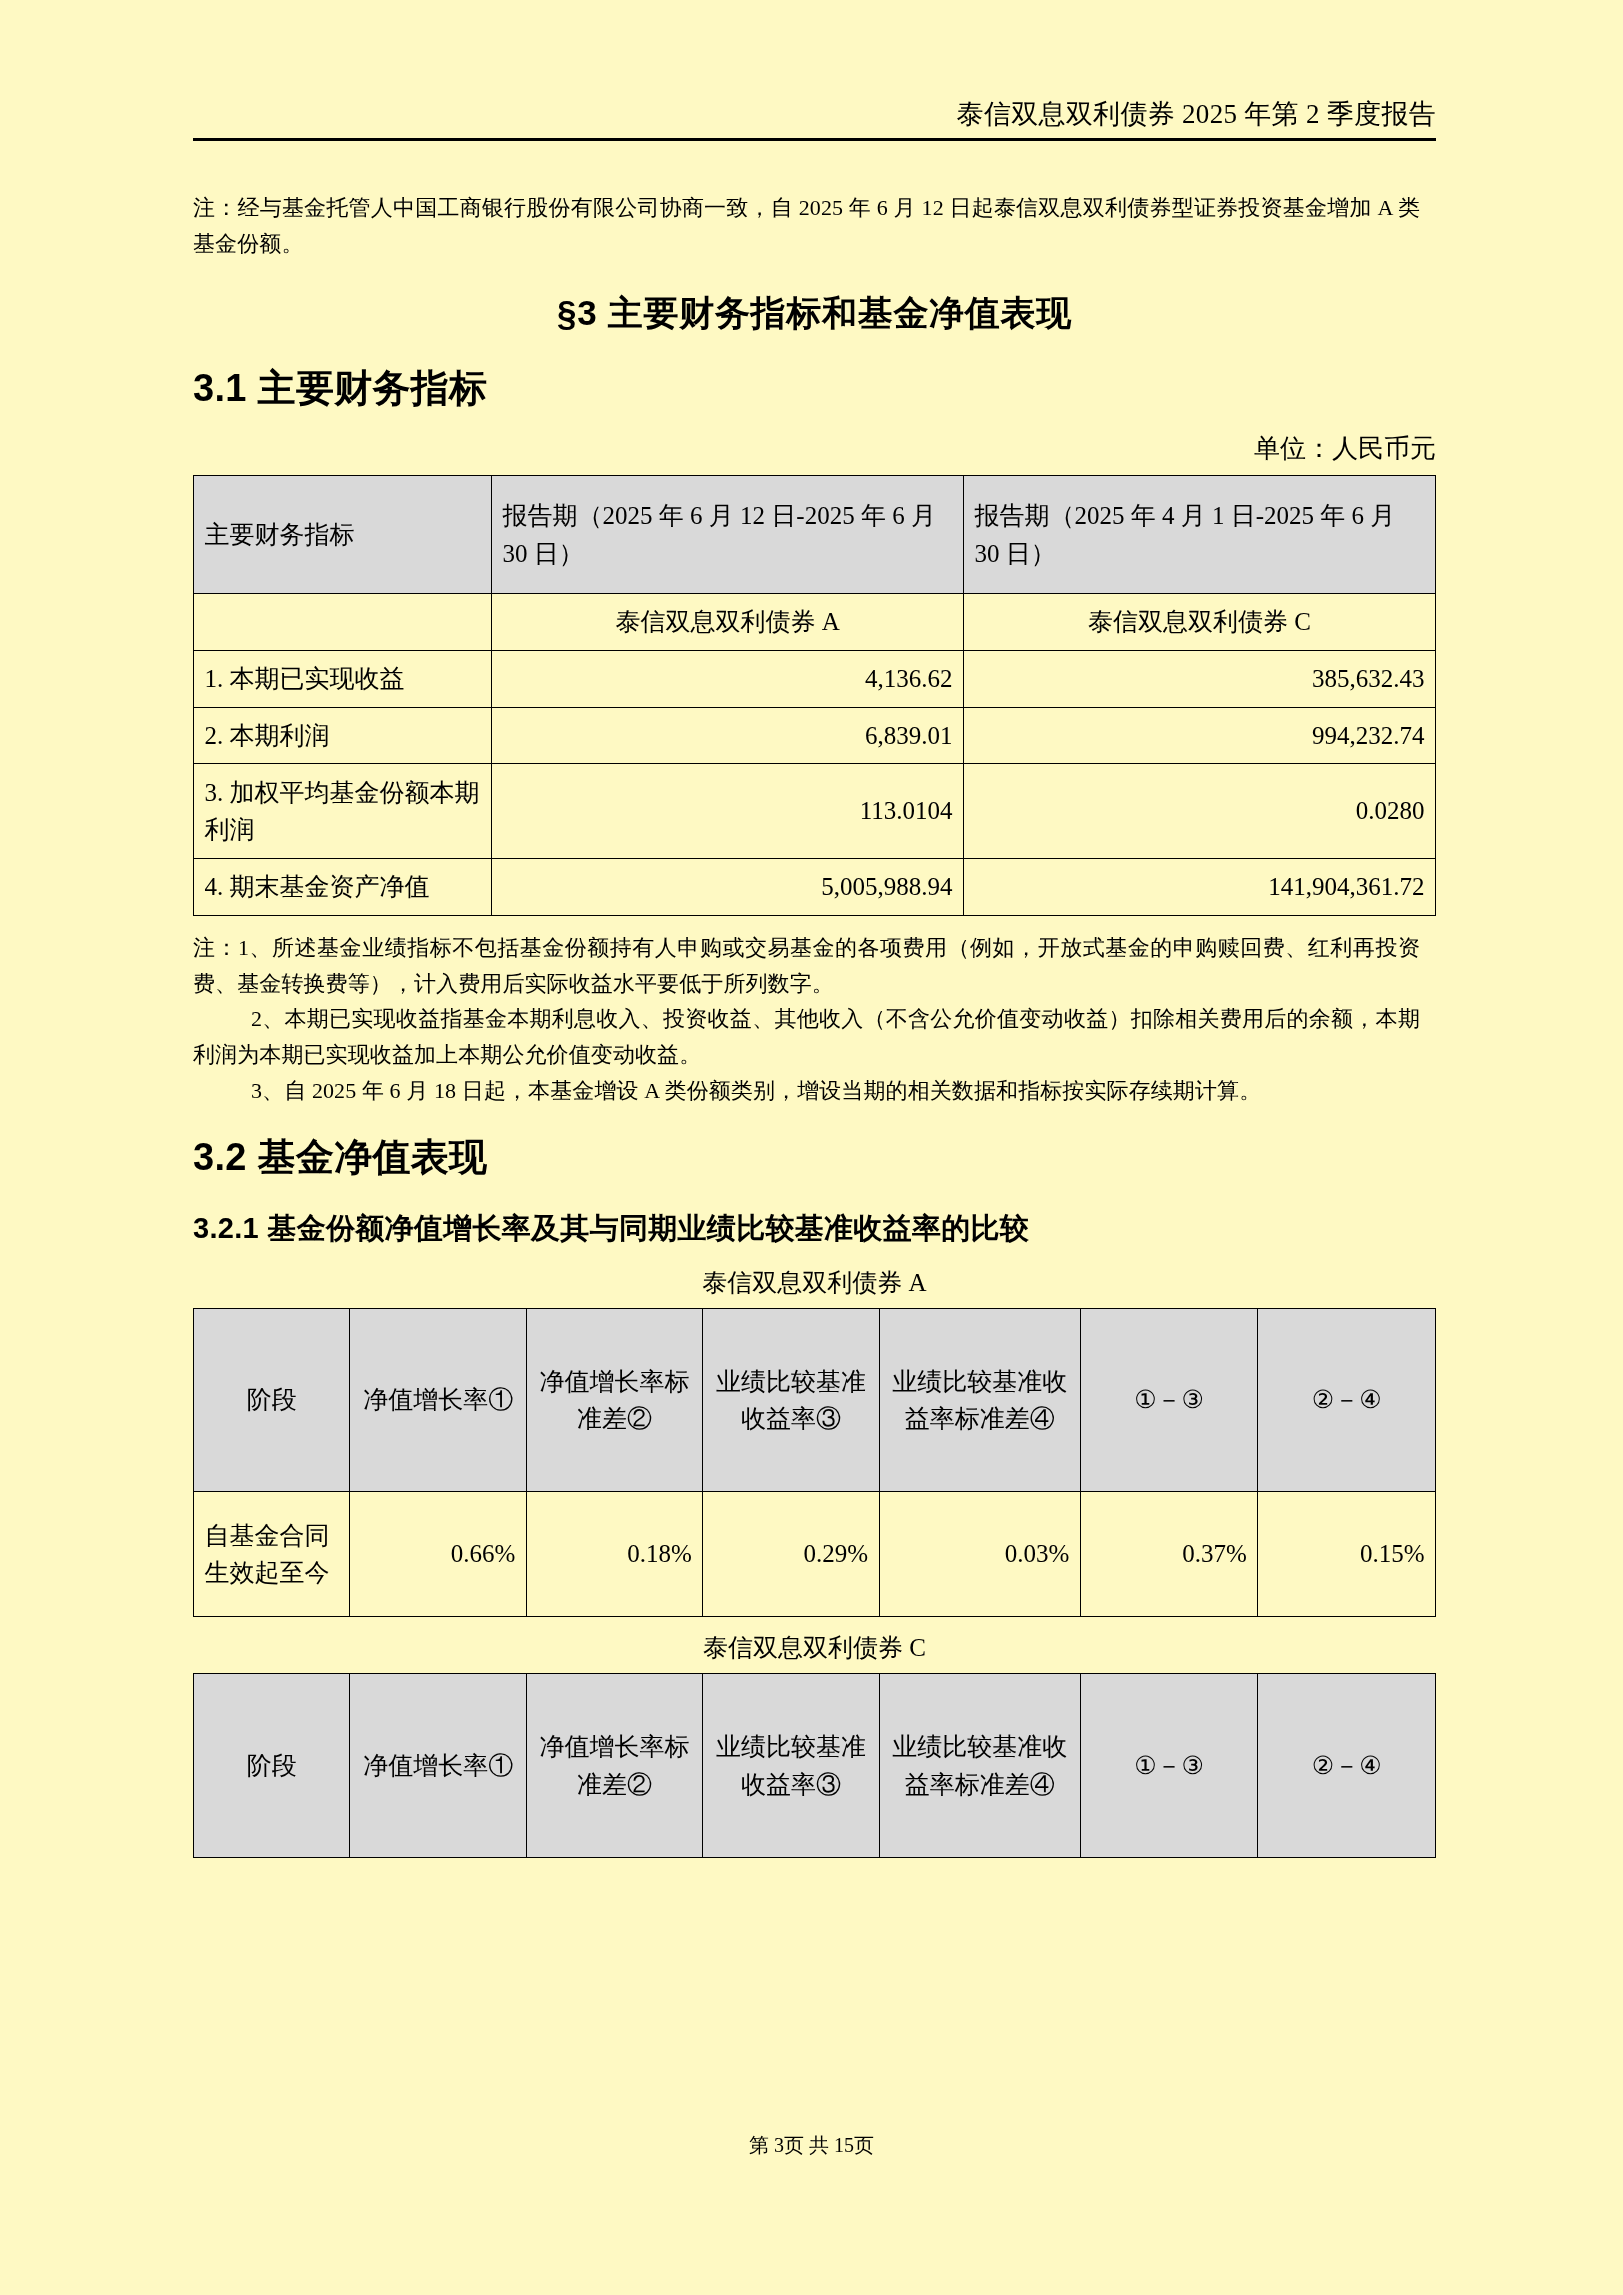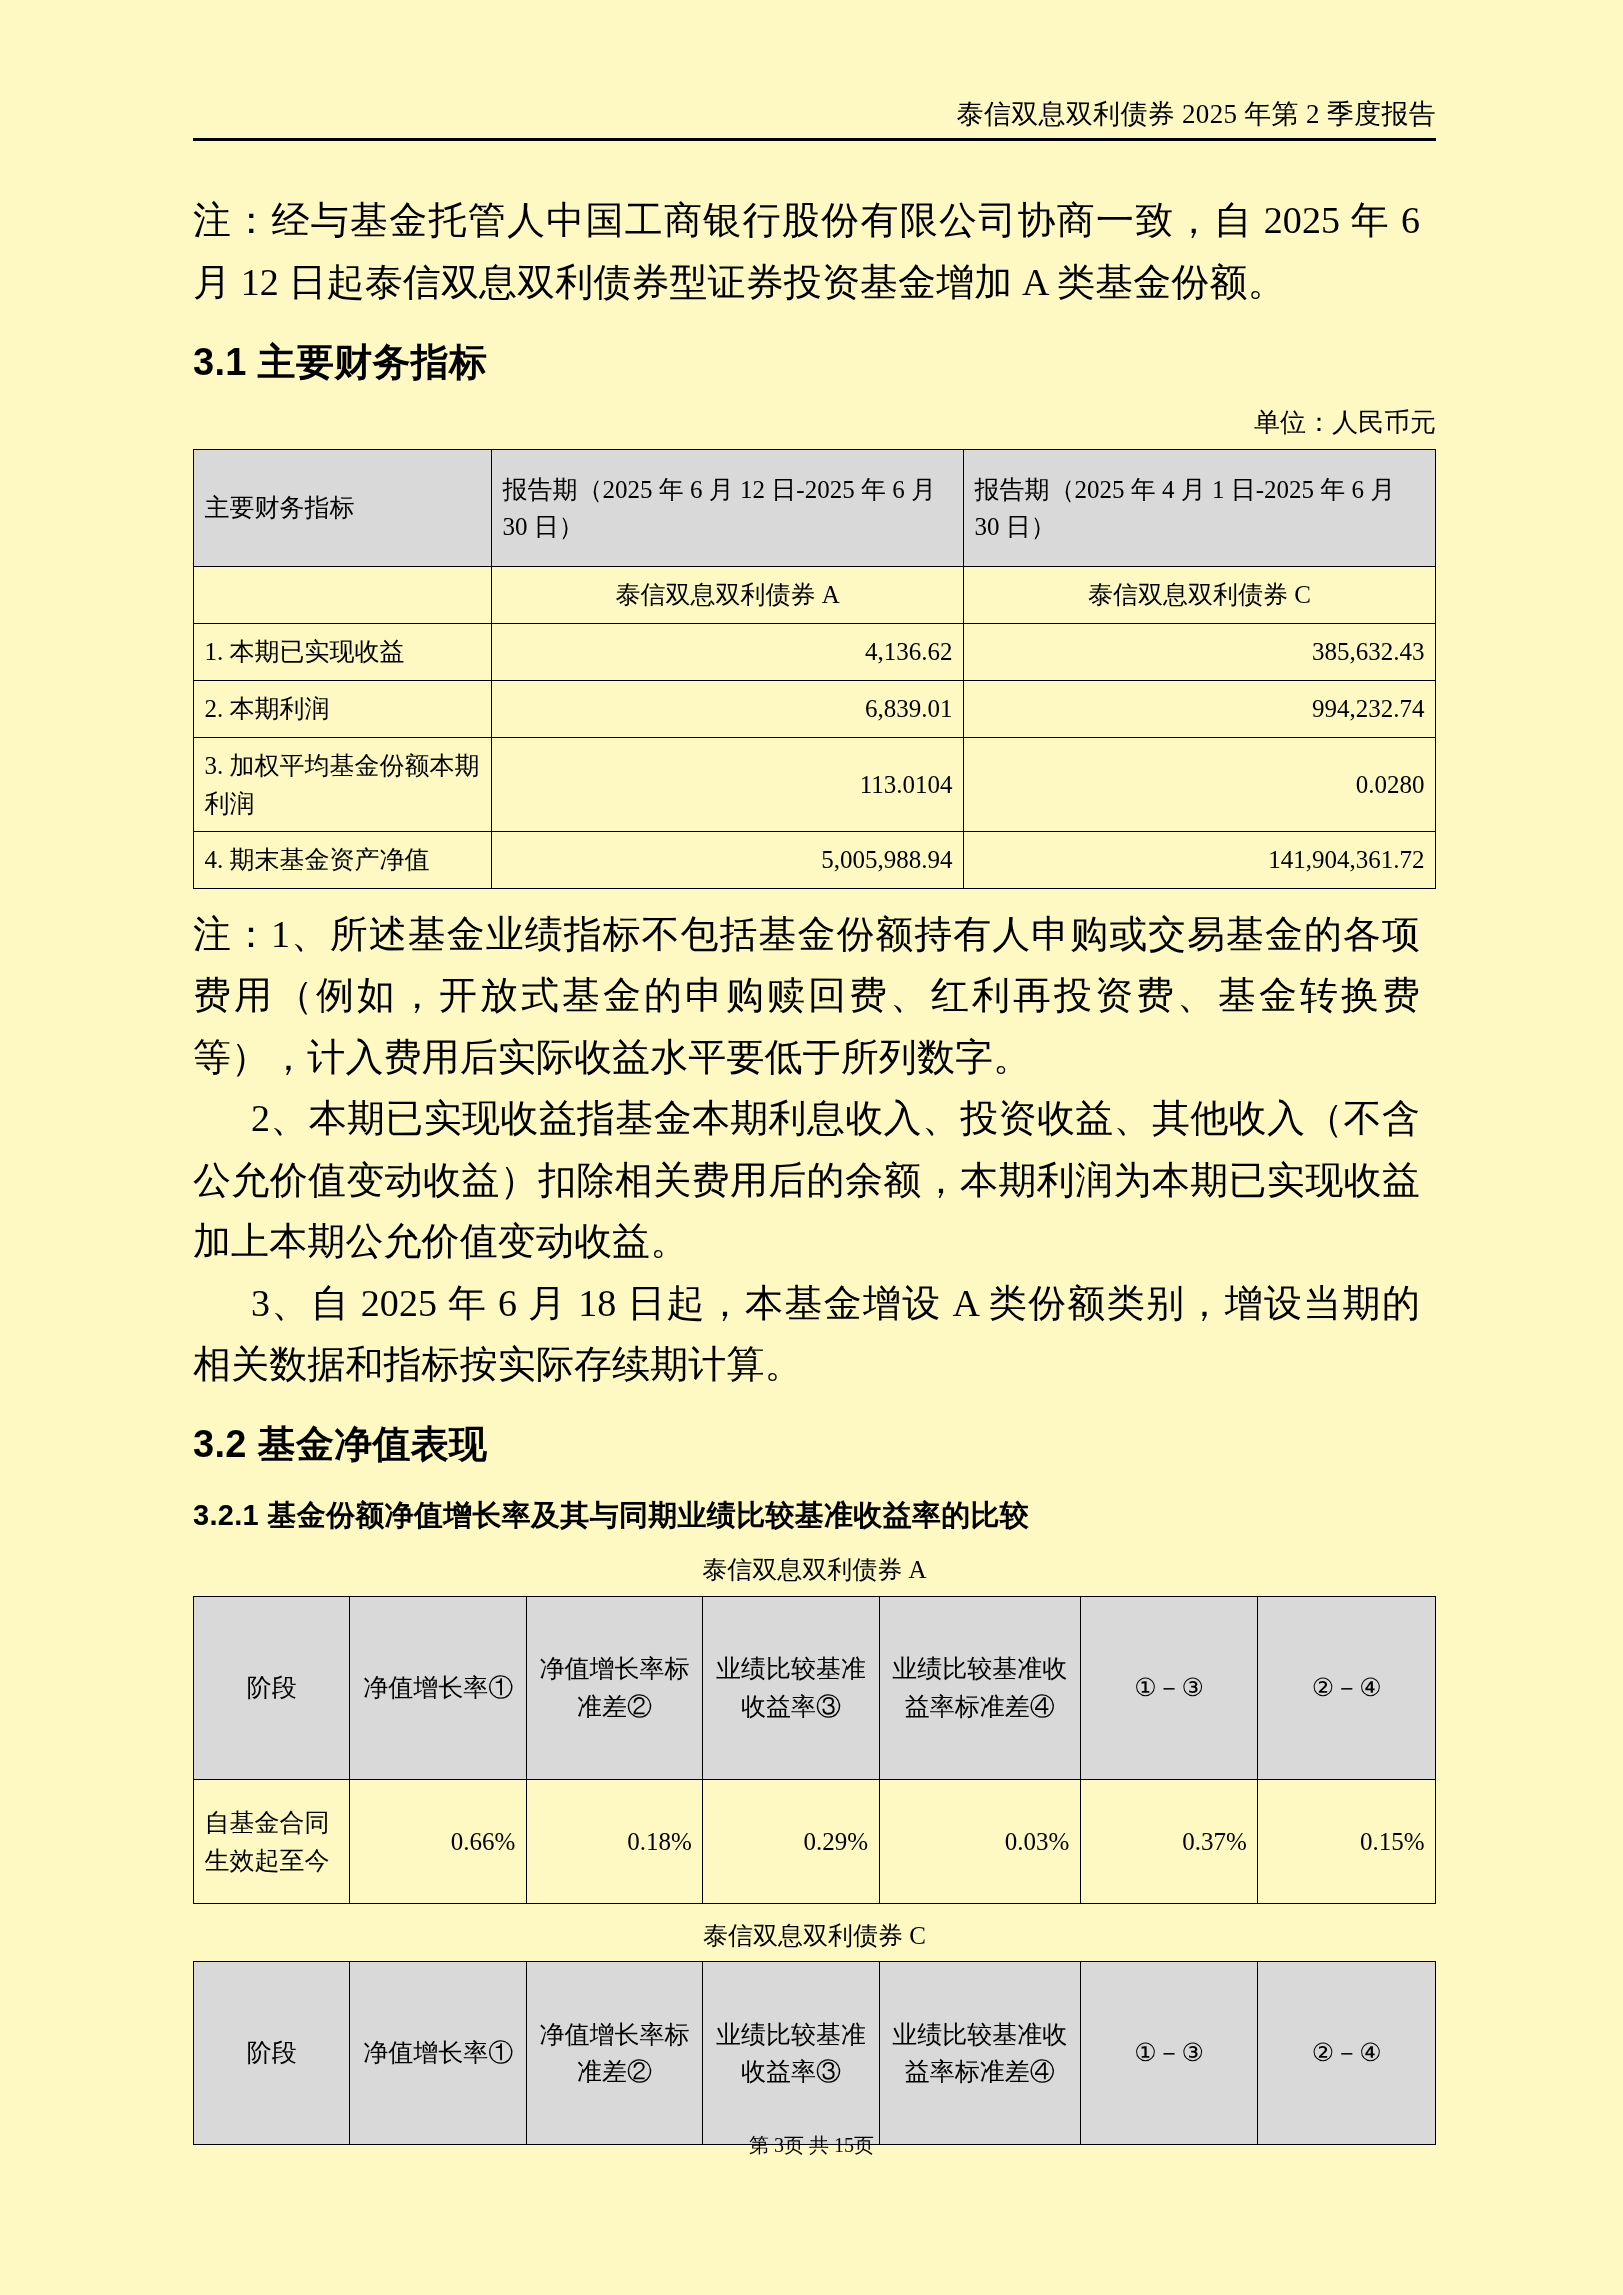--- a/index.html
+++ b/index.html
@@ -44,21 +44,21 @@
   
   .content {
     position: absolute;
     left: 193px;
     top: 190px;
     width: 1243px;
   }
 
   p.para {
     margin: 0 16px 0 0;
-    font-size: 38px;
+    font-size: 22px;
     line-height: 1.62;
     text-align: justify;
     text-justify: inter-ideograph;
     letter-spacing: 0.1px;
   }
   p.para.indent { text-indent: 58px; }
   p.note-block { margin-bottom: 3.9px; }
 
   h1.sec-title {
     font-size: 35px;
@@ -149,20 +149,21 @@
 
   <div class="header-zone">
     <div class="header-title">泰信双息双利债券 2025 年第 2 季度报告</div>
     <div class="header-rule"></div>
   </div>
 
   <div class="content">
 
     <p class="para note-block">注：经与基金托管人中国工商银行股份有限公司协商一致，自 2025 年 6 月 12 日起泰信双息双利债券型证券投资基金增加 A 类基金份额。</p>
 
+    <h1 class="sec-title">§3 主要财务指标和基金净值表现</h1>
 
     <h2 class="sub-title">3.1 主要财务指标</h2>
 
     <div class="unit-line">单位：人民币元</div>
 
     <table class="doc-tbl">
       <colgroup>
         <col class="fin-c1">
           <col class="fin-c2">
           <col class="fin-c3">

